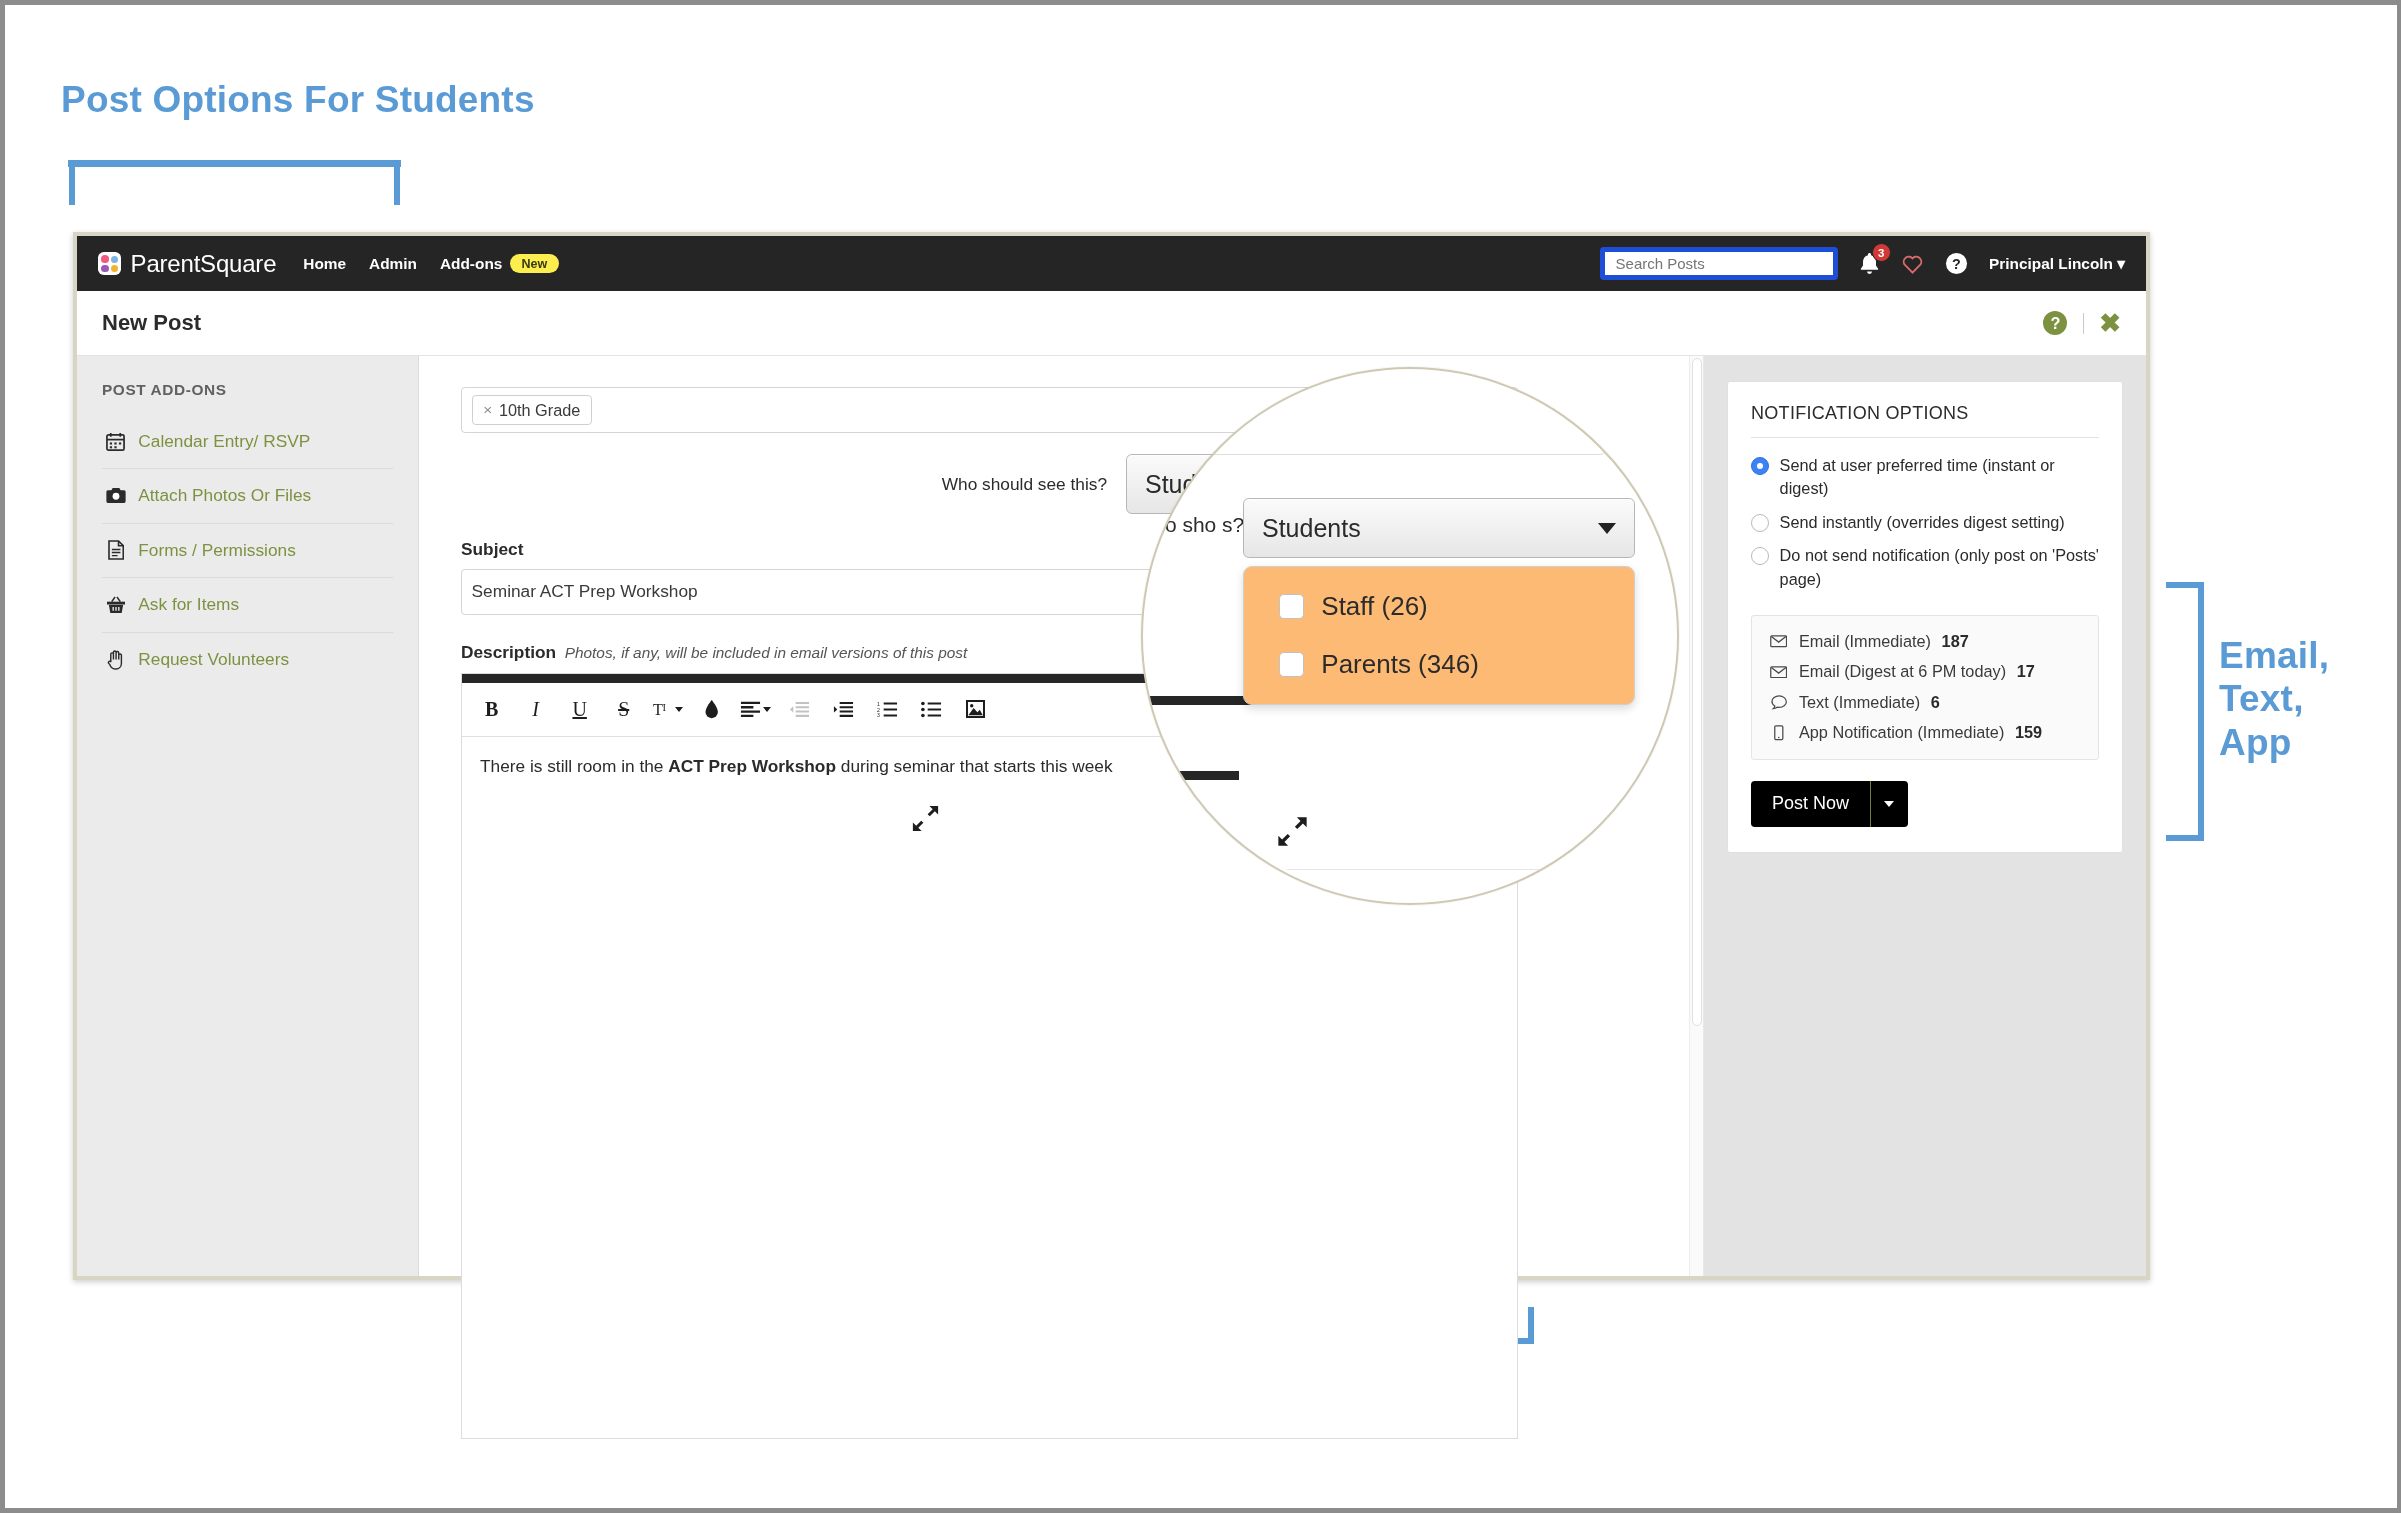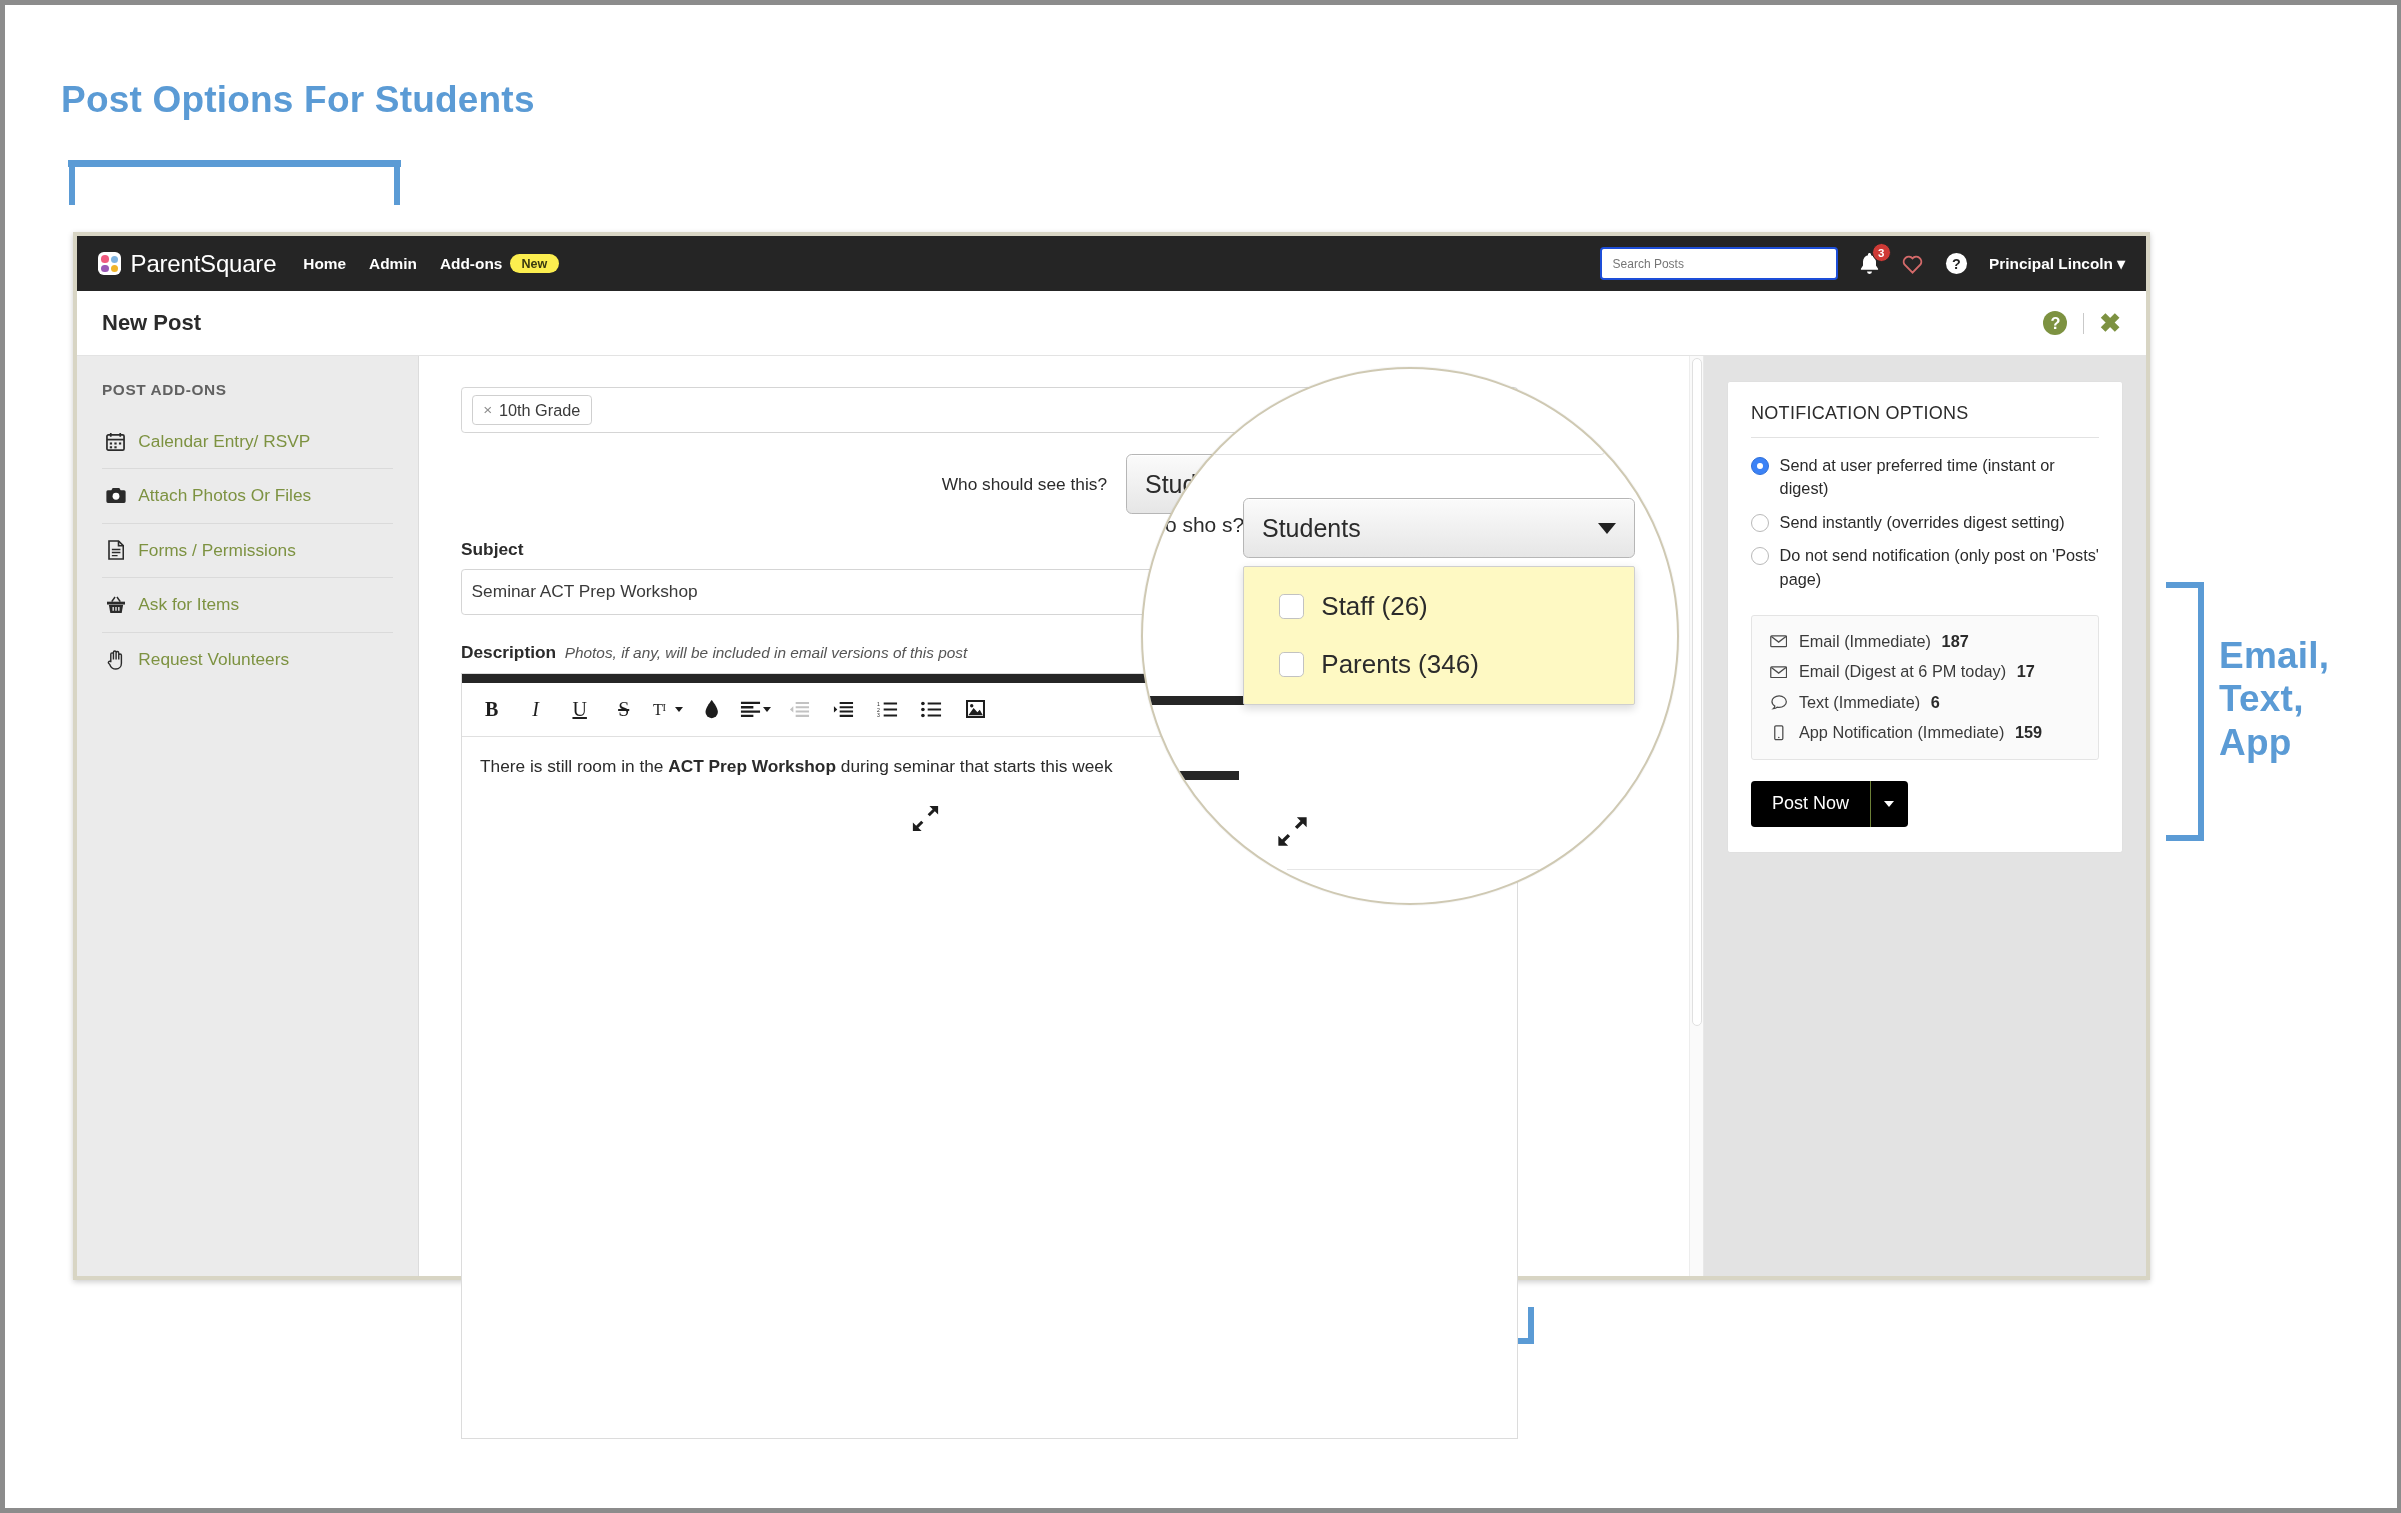--- a/index.html
+++ b/index.html
@@ -83,22 +83,22 @@
     color:#fff; font-size:15.4px; font-weight:bold; margin-right:23px;
     text-decoration:none; cursor:pointer;
   }
   #nav-badge-new{
     background:#fcee4f; color:#3a3a10; font-size:12.5px; font-weight:bold;
     border-radius:11.5px; padding:2.9px 11.5px; margin-left:-15.4px;
   }
 
   #nav-right{ margin-left:auto; display:flex; align-items:center; gap:21px; }
   #search-posts{
-    width:238px; height:33px; border-radius:3.8px; border:2px solid #1d4ed8;
-    background:#fff; font-size:12px; color:#0f172a; padding:0 10.6px;
+    width:238px; height:33px; border-radius:3.8px; border:5px solid #1d4ed8;
+    background:#fff; font-size:15px; color:#0f172a; padding:0 10.6px;
     font-family:"Liberation Sans", sans-serif;
   }
   .nav-icon{ position:relative; color:#fff; cursor:pointer; display:flex; align-items:center; }
   #bell-count{
     position:absolute; right:-10.6px; top:-8.6px; background:#cf3a36; color:#fff;
     font-size:11.5px; font-weight:bold; border-radius:50%;
     width:19px;height:19px; display:flex;align-items:center;justify-content:center;
     border:1.4px solid #252525;
   }
   #nav-user{ color:#fff; font-size:15.4px; font-weight:bold; cursor:pointer; white-space:nowrap; }
@@ -276,21 +276,21 @@
     background:linear-gradient(#fbfbfb,#e6e6e6);
     display:flex; align-items:center; padding:0 18px;
     font-size:25px; color:#2b2b2b; box-shadow:inset 0 1px 0 #fff;
   }
   #mag-select .caret{
     margin-left:auto; width:0;height:0;
     border-left:9.6px solid transparent;border-right:9.6px solid transparent;border-top:11.5px solid #222;
   }
   #mag-menu{
     position:absolute; left:100px; top:197px; width:392px;
-    background:#fef9c3; border:1px solid #cfcfcf; border-radius:2px;
+    background:#fdba74; border:1px solid #cfcfcf; border-radius:9px;
     box-shadow:0 3.8px 8.6px rgba(0,0,0,.14); padding:10.6px 0 10.6px 0;
   }
   .mag-opt{
     display:flex; align-items:center; gap:17.3px;
     padding:13.4px 0 13.4px 35px; font-size:26px; color:#2b2b2b; cursor:pointer;
   }
   .mag-opt.sel{ background:#d9e2a8; }
   .mag-cb{
     width:25px;height:25px;border:1.9px solid #c2c2c2;border-radius:4.8px;background:#fff;flex:none;
     position:relative;

